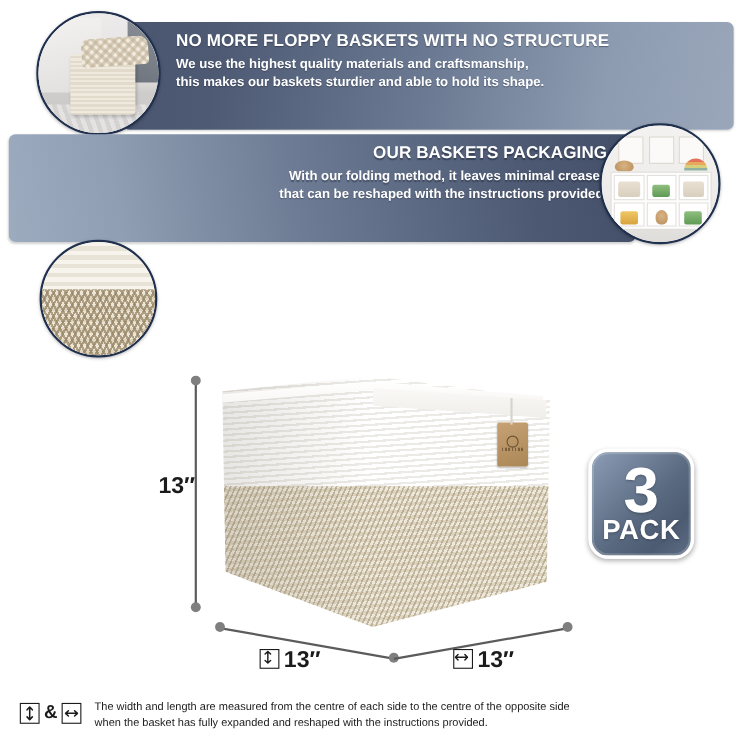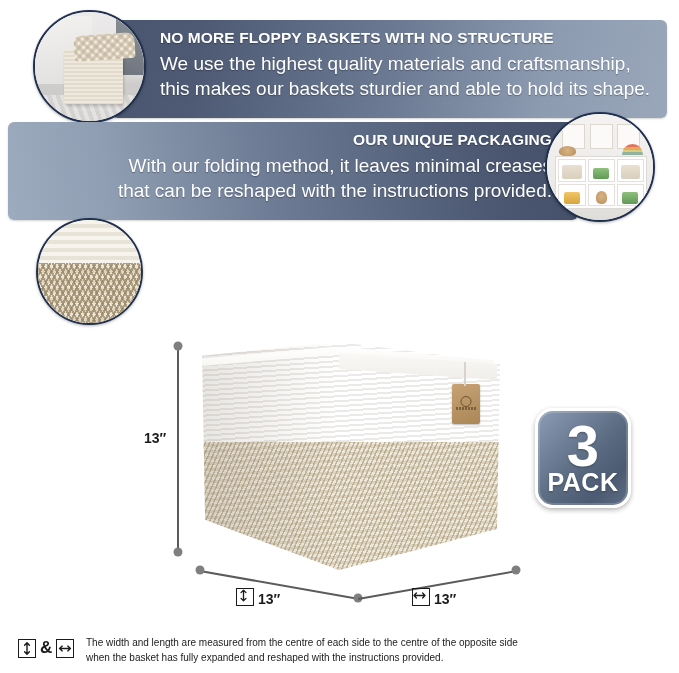--- a/index.html
+++ b/index.html
@@ -44,22 +44,22 @@
   }
   .f-title {
     font-size: 15.5px;
     font-weight: bold;
     letter-spacing: 0.1px;
     text-shadow: 0 1px 1px rgba(20,28,45,0.45);
     margin: 0 0 4px 0;
     white-space: nowrap;
   }
   .f-body {
-    font-size: 19px;
-    font-weight: normal;
+    font-size: 12px;
+    font-weight: bold;
     line-height: 1.33;
     text-shadow: 0 1px 1px rgba(20,28,45,0.40);
     margin: 0;
     white-space: nowrap;
   }
 
   
   .circle {
     position: absolute;
     border-radius: 50%;
@@ -200,21 +200,21 @@
     opacity:.8;
   }
 
   
   .dim-line { position:absolute; background:#5b5b5b; }
   .dim-dot {
     position:absolute; width:9px; height:9px; border-radius:50%;
     background:#807f7f; transform:translate(-50%,-50%);
   }
   .dim-label {
-    position:absolute; font-size:14px; font-weight:bold; color:#1b1b1b;
+    position:absolute; font-size:21px; font-weight:bold; color:#1b1b1b;
     font-family:"Liberation Sans", sans-serif; white-space:nowrap;
   }
   .dim-box {
     display:inline-block; width:16px; height:16px; border:1.6px solid #1b1b1b;
     position:relative; vertical-align:-2px; margin-right:4px;
   }
   .dim-box svg { position:absolute; left:0; top:0; }
 
   
   .pack-badge {
@@ -267,21 +267,21 @@
     <div class="ph ph-room1"></div>
     <div class="rug1"></div>
     <div class="basket1"></div>
     <div class="knit1"></div>
   </div>
 </div>
 
 <div class="feature" style="top:112px;height:100px;">
   <div class="banner banner-rtl" style="left:8px;top:10px;width:570px;">
     <div class="banner-text" style="right:26px;text-align:right;">
-      <p class="f-title">OUR UNIQUE PACKAGING</p>
+      <p class="f-title">OUR BASKETS PACKAGING</p>
       <p class="f-body">With our folding method, it leaves minimal creases</p>
       <p class="f-body">that can be reshaped with the instructions provided.</p>
     </div>
   </div>
   <div class="circle" style="left:545px;top:0px;width:110px;height:110px;">
     <div class="ph ph-shelf"></div>
     <div class="frames">
       <div class="frame"></div>
       <div class="frame"></div>
       <div class="frame"></div>

